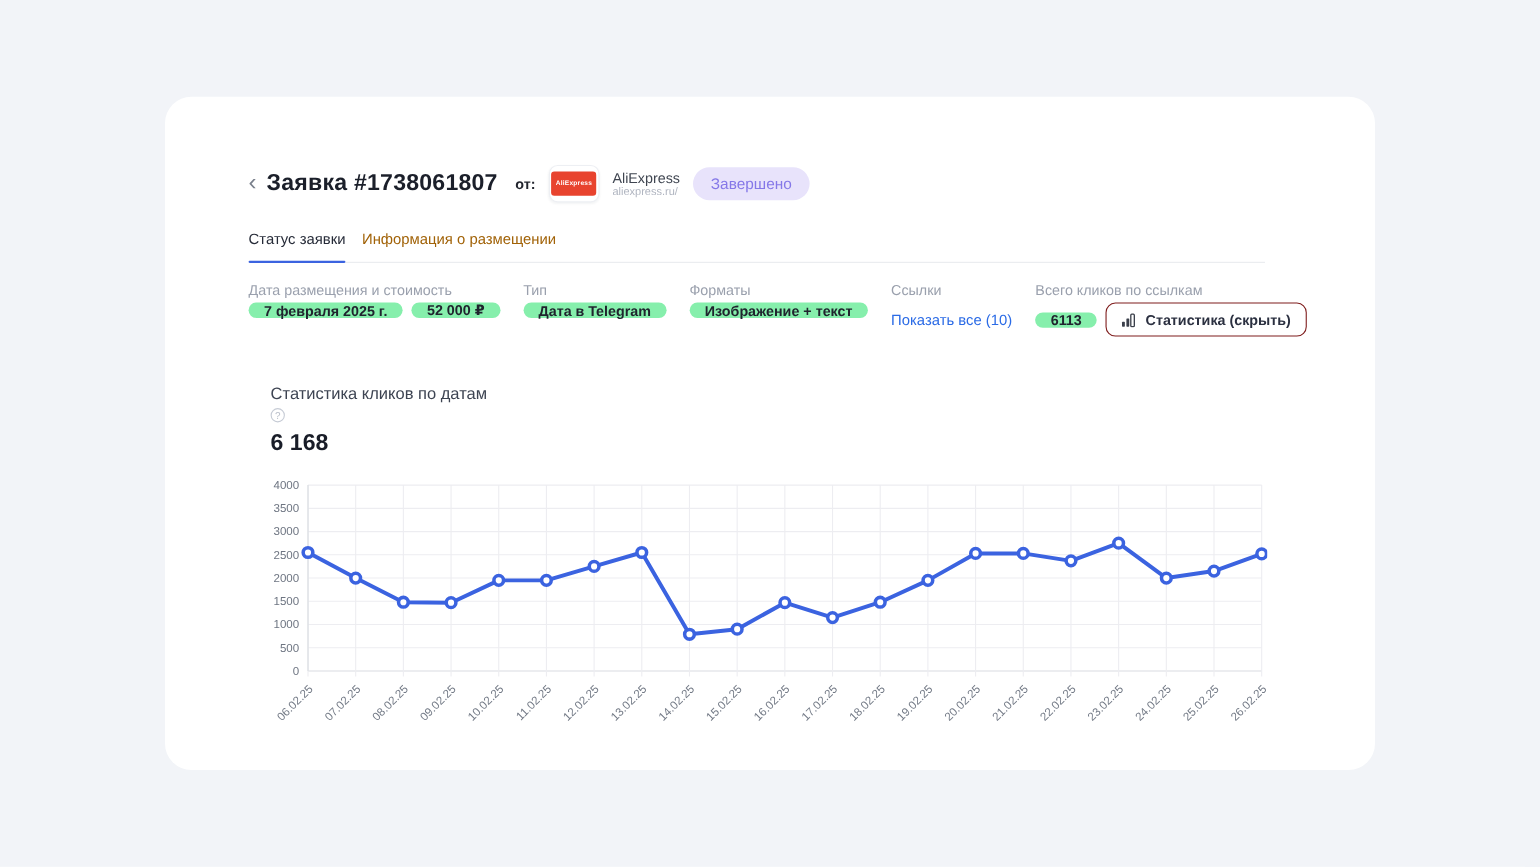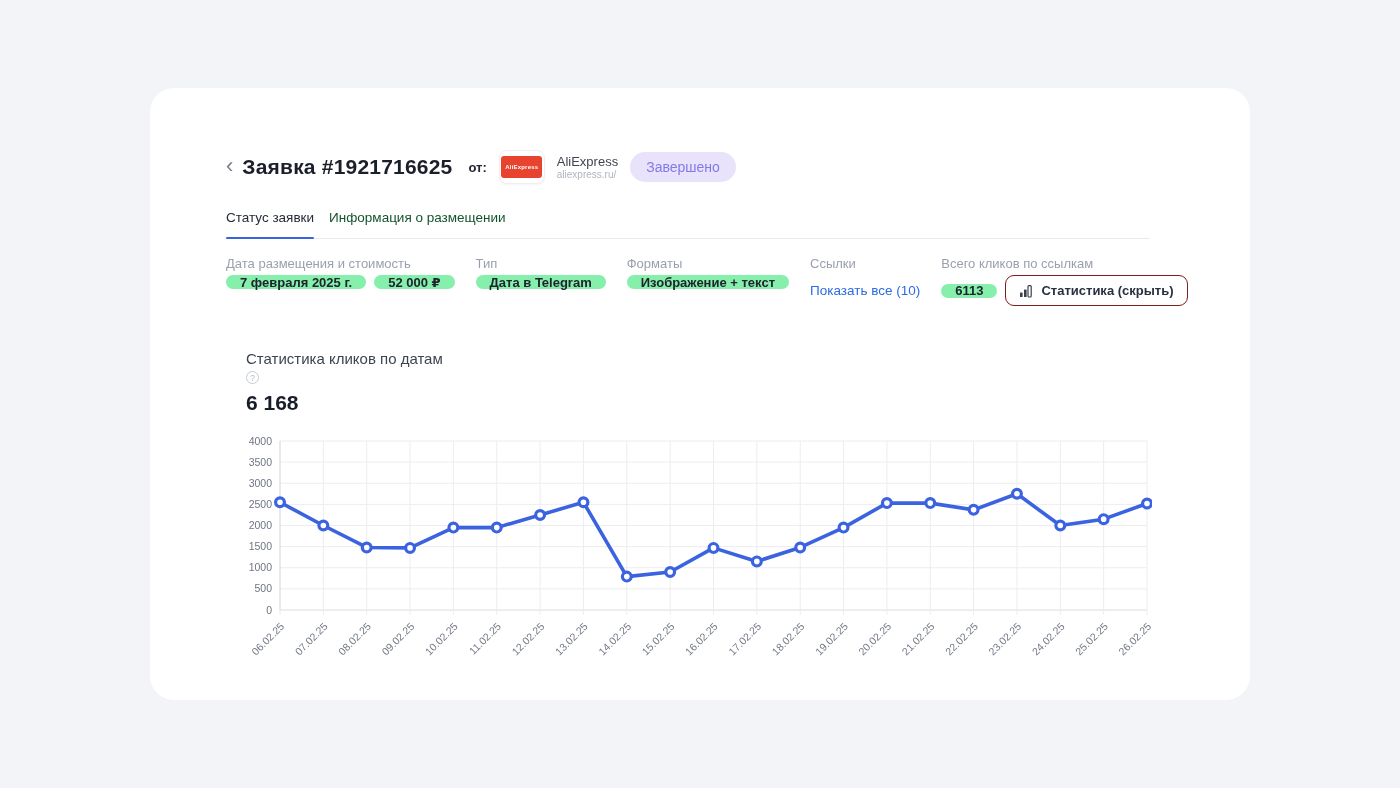--- a/index.html
+++ b/index.html
@@ -36,21 +36,21 @@
   .adv { margin-left:12px; }
   .adv-name { font-size:13px; color:#3f4550; line-height:15px; }
   .adv-url { font-size:10px; color:#b0b5c0; line-height:12px; }
   .badge {
     margin-left:12px; background:#e8e3fb; color:#8578e8;
     font-size:14px; padding:8px 16px; border-radius:17px; line-height:1;
   }
 
   
   .tabs { margin-top:26px; display:flex; gap:15px; border-bottom:1px solid #e9ebef; }
-  .tab { font-size:13.5px; color:#14532d; padding-bottom:13px; cursor:pointer; position:relative; }
+  .tab { font-size:13.5px; color:#a16207; padding-bottom:13px; cursor:pointer; position:relative; }
   .tab.active { color:#262b38; font-weight:400; }
   .tab.active::after {
     content:""; position:absolute; left:0; right:0; bottom:-1px;
     height:2px; background:#3b63e0; border-radius:2px;
   }
 
   
   .info-row { margin-top:17px; display:flex; gap:21px; align-items:flex-start; }
   .info-label { font-size:13px; color:#9aa0ad; line-height:16px; margin-bottom:3px; white-space:nowrap; }
   .chip-row { display:flex; gap:8px; align-items:center; }
@@ -82,21 +82,21 @@
   svg .xtick { font-size:10.5px; fill:#737a86; font-family:"Liberation Sans","DejaVu Sans",sans-serif; }
 </style>
 </head>
 <body>
 
 <div class="card">
   <div class="content">
 
     <div class="header">
       <span class="back">‹</span>
-      <h1 class="title">Заявка #1921716625</h1>
+      <h1 class="title">Заявка #1738061807</h1>
       <span class="from">от:</span>
       <span class="logo-box">
         <span class="logo-inner">AliExpress</span>
       </span>
       <span class="adv">
         <span class="adv-name" style="display:block">AliExpress</span>
         <span class="adv-url" style="display:block">aliexpress.ru/</span>
       </span>
       <span class="badge">Завершено</span>
     </div>

